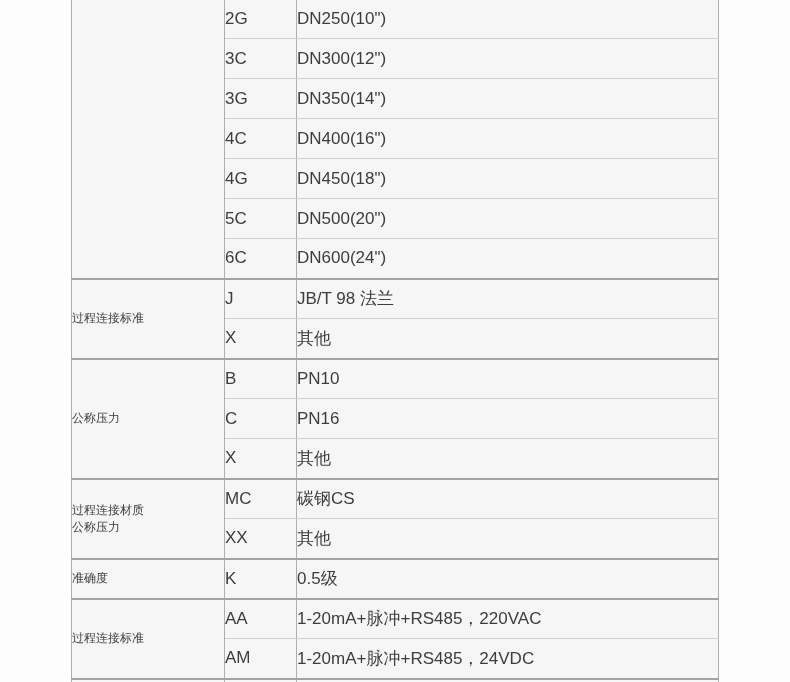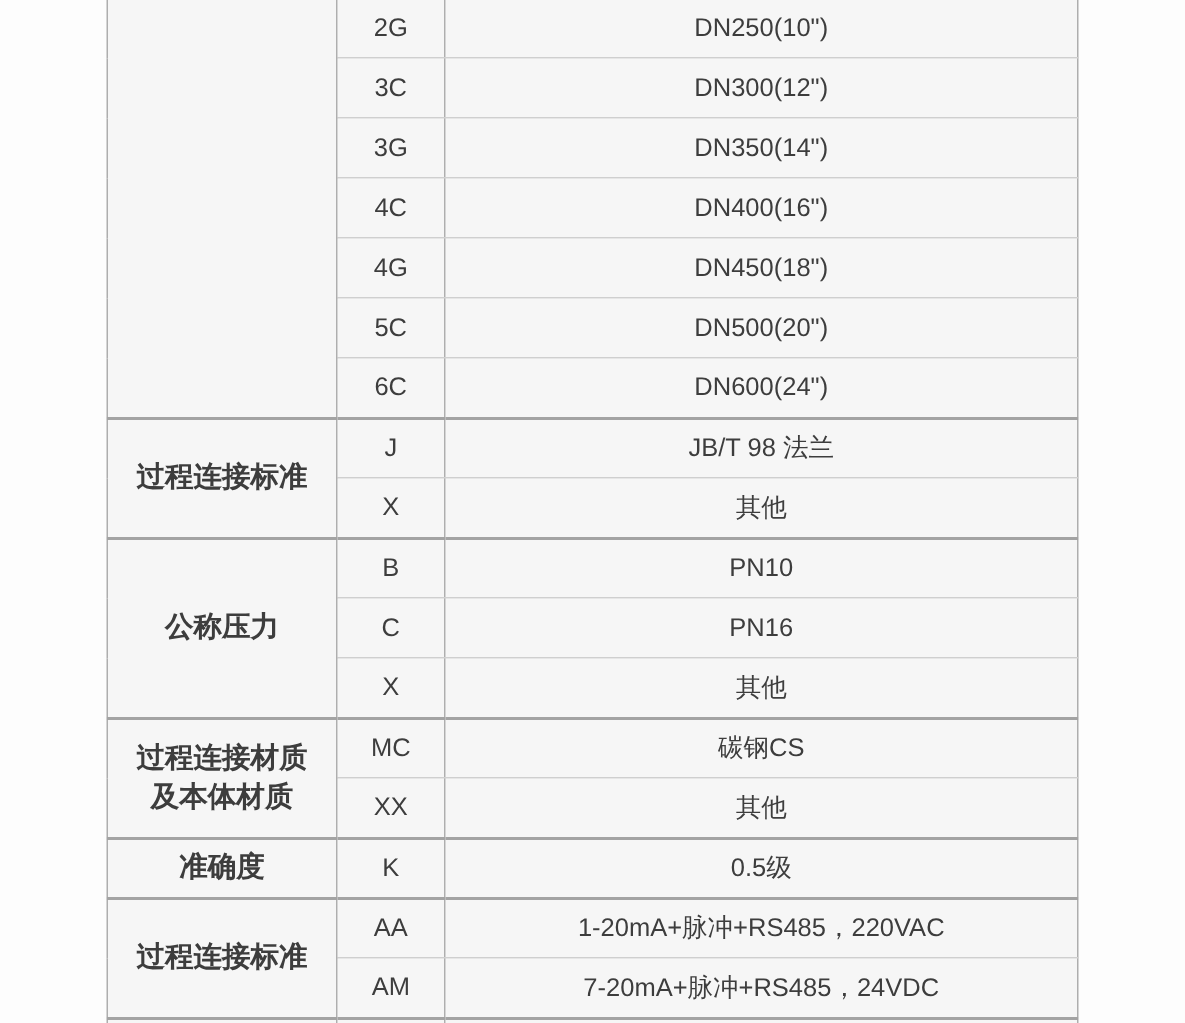--- a/index.html
+++ b/index.html
@@ -26,34 +26,32 @@
   }
   table.spec-table tr {
     height: 40px;
   }
   table.spec-table td {
     background: #f6f6f6;
     border-top: 1px solid #cfcfcf;
     border-bottom: 1px solid #cfcfcf;
     border-left: 1px solid #aeaeae;
     border-right: 1px solid #aeaeae;
-    text-align: center;
     vertical-align: middle;
     color: #3d3d3d;
     padding: 0;
     overflow: hidden;
   }
   table.spec-table tr.sec-start td {
     border-top: 2px solid #a3a3a3;
   }
   td.cat {
-    font-size: 19px;
+    font-size: 12px;
     line-height: 1.35;
     white-space: pre-line;
-    font-weight: bold;
   }
   td.code, td.val {
     font-size: 17px;
   }
   tr.partial {
     height: 4px;
   }
 </style>
 </head>
 <body>
@@ -116,21 +114,21 @@
         <td class="code">C</td>
         <td class="val">PN16</td>
       </tr>
       <tr>
         <td class="code">X</td>
         <td class="val">其他</td>
       </tr>
 
       <tr class="sec-start">
         <td class="cat" rowspan="2">过程连接材质
-及本体材质</td>
+公称压力</td>
         <td class="code">MC</td>
         <td class="val">碳钢CS</td>
       </tr>
       <tr>
         <td class="code">XX</td>
         <td class="val">其他</td>
       </tr>
 
       <tr class="sec-start">
         <td class="cat">准确度</td>
@@ -138,21 +136,21 @@
         <td class="val">0.5级</td>
       </tr>
 
       <tr class="sec-start">
         <td class="cat" rowspan="2">过程连接标准</td>
         <td class="code">AA</td>
         <td class="val">1-20mA+脉冲+RS485，220VAC</td>
       </tr>
       <tr>
         <td class="code">AM</td>
-        <td class="val">7-20mA+脉冲+RS485，24VDC</td>
+        <td class="val">1-20mA+脉冲+RS485，24VDC</td>
       </tr>
 
       <tr class="sec-start partial">
         <td class="cat"></td>
         <td class="code"></td>
         <td class="val"></td>
       </tr>
     </tbody>
   </table>
 </div>

